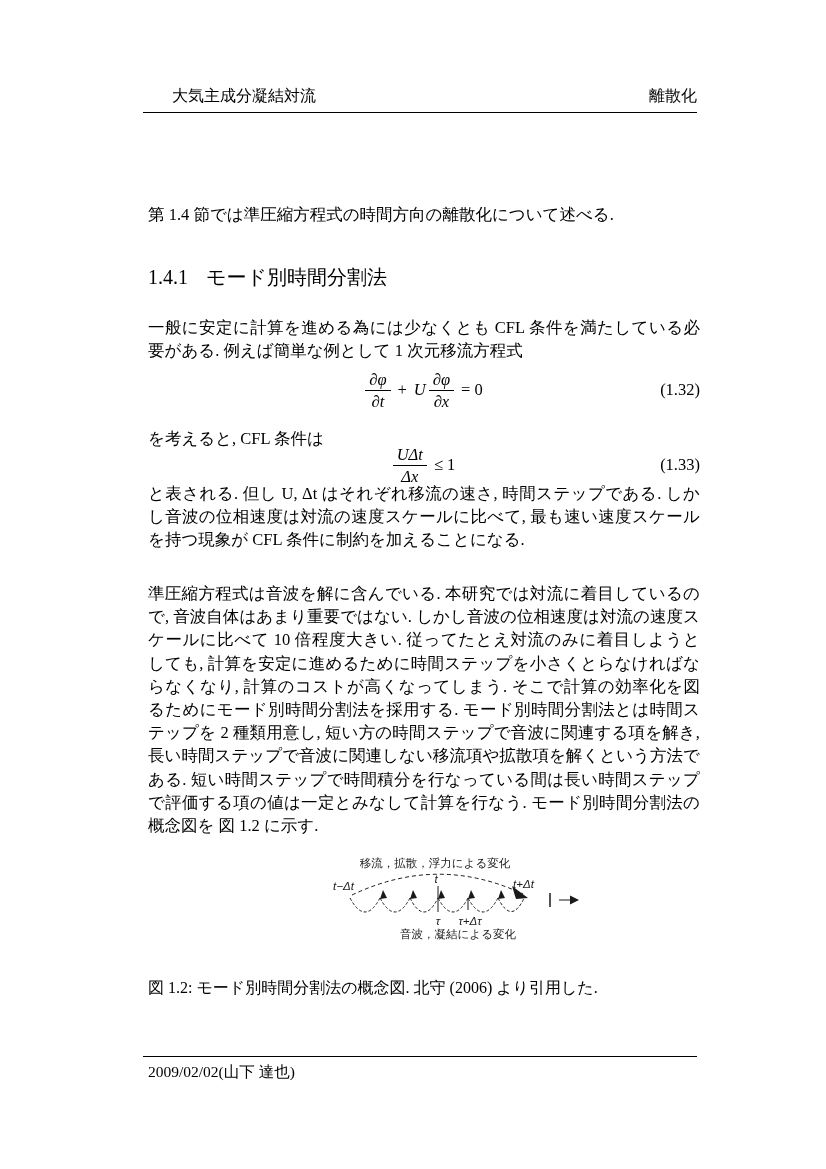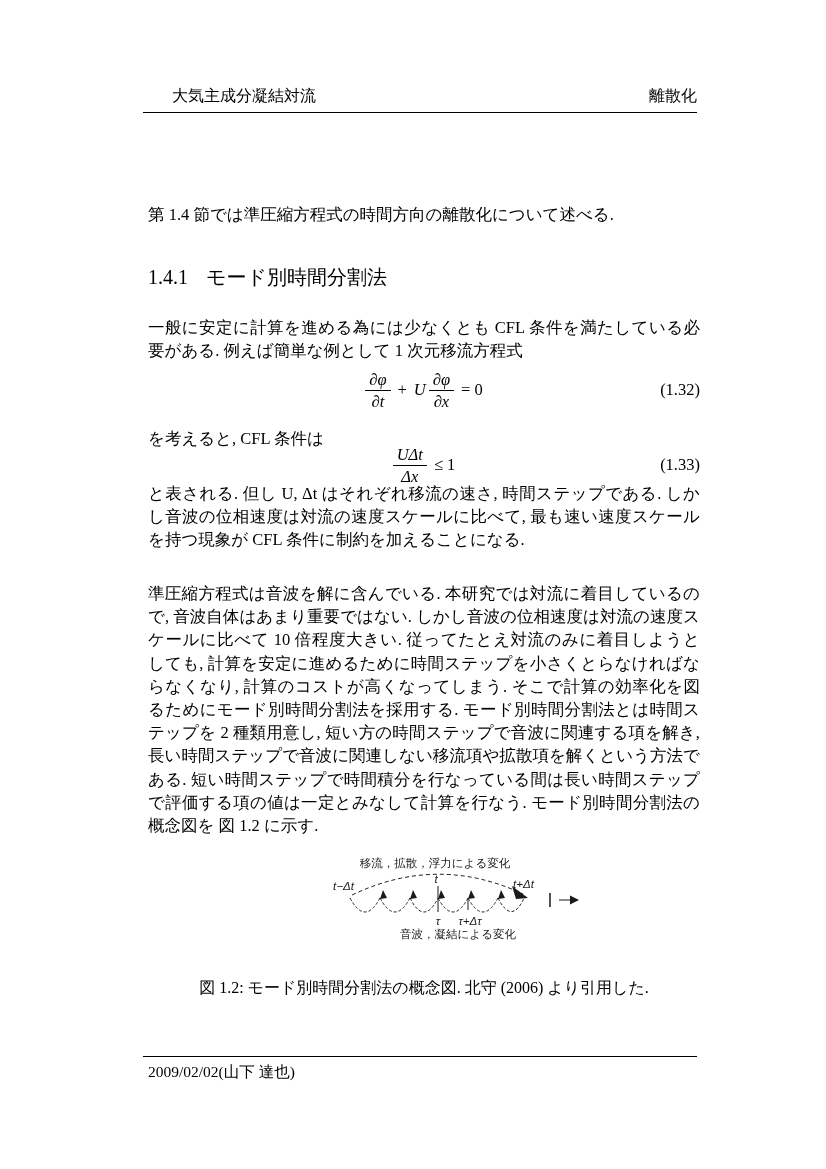--- a/index.html
+++ b/index.html
@@ -57,21 +57,21 @@
   .mop{margin:0 7px;}
   .mcoef{margin-right:3px;font-style:italic;}
   .mrhs{margin-left:7px;}
   
   .figsvg{position:absolute;left:325px;top:846px;}
   .figsvg text{fill:#1a1a1a;font-family:"Liberation Sans","DejaVu Sans",sans-serif;}
   .fig-jp{font-size:11.5px;}
   .fig-math{font-size:11.5px;font-style:italic;font-family:"Liberation Serif","DejaVu Serif",serif;}
   .caption{
     position:absolute;left:148px;top:978px;width:552px;
-    text-align:center;font-size:16px;
+    font-size:16px;
   }
   
   .ft-rule{position:absolute;left:143px;top:1056px;width:554px;border-top:1px solid #000;}
   .ft-text{position:absolute;left:148px;top:1062px;font-size:15.5px;}
 </style>
 </head>
 <body>
 
 <div class="page">
 

